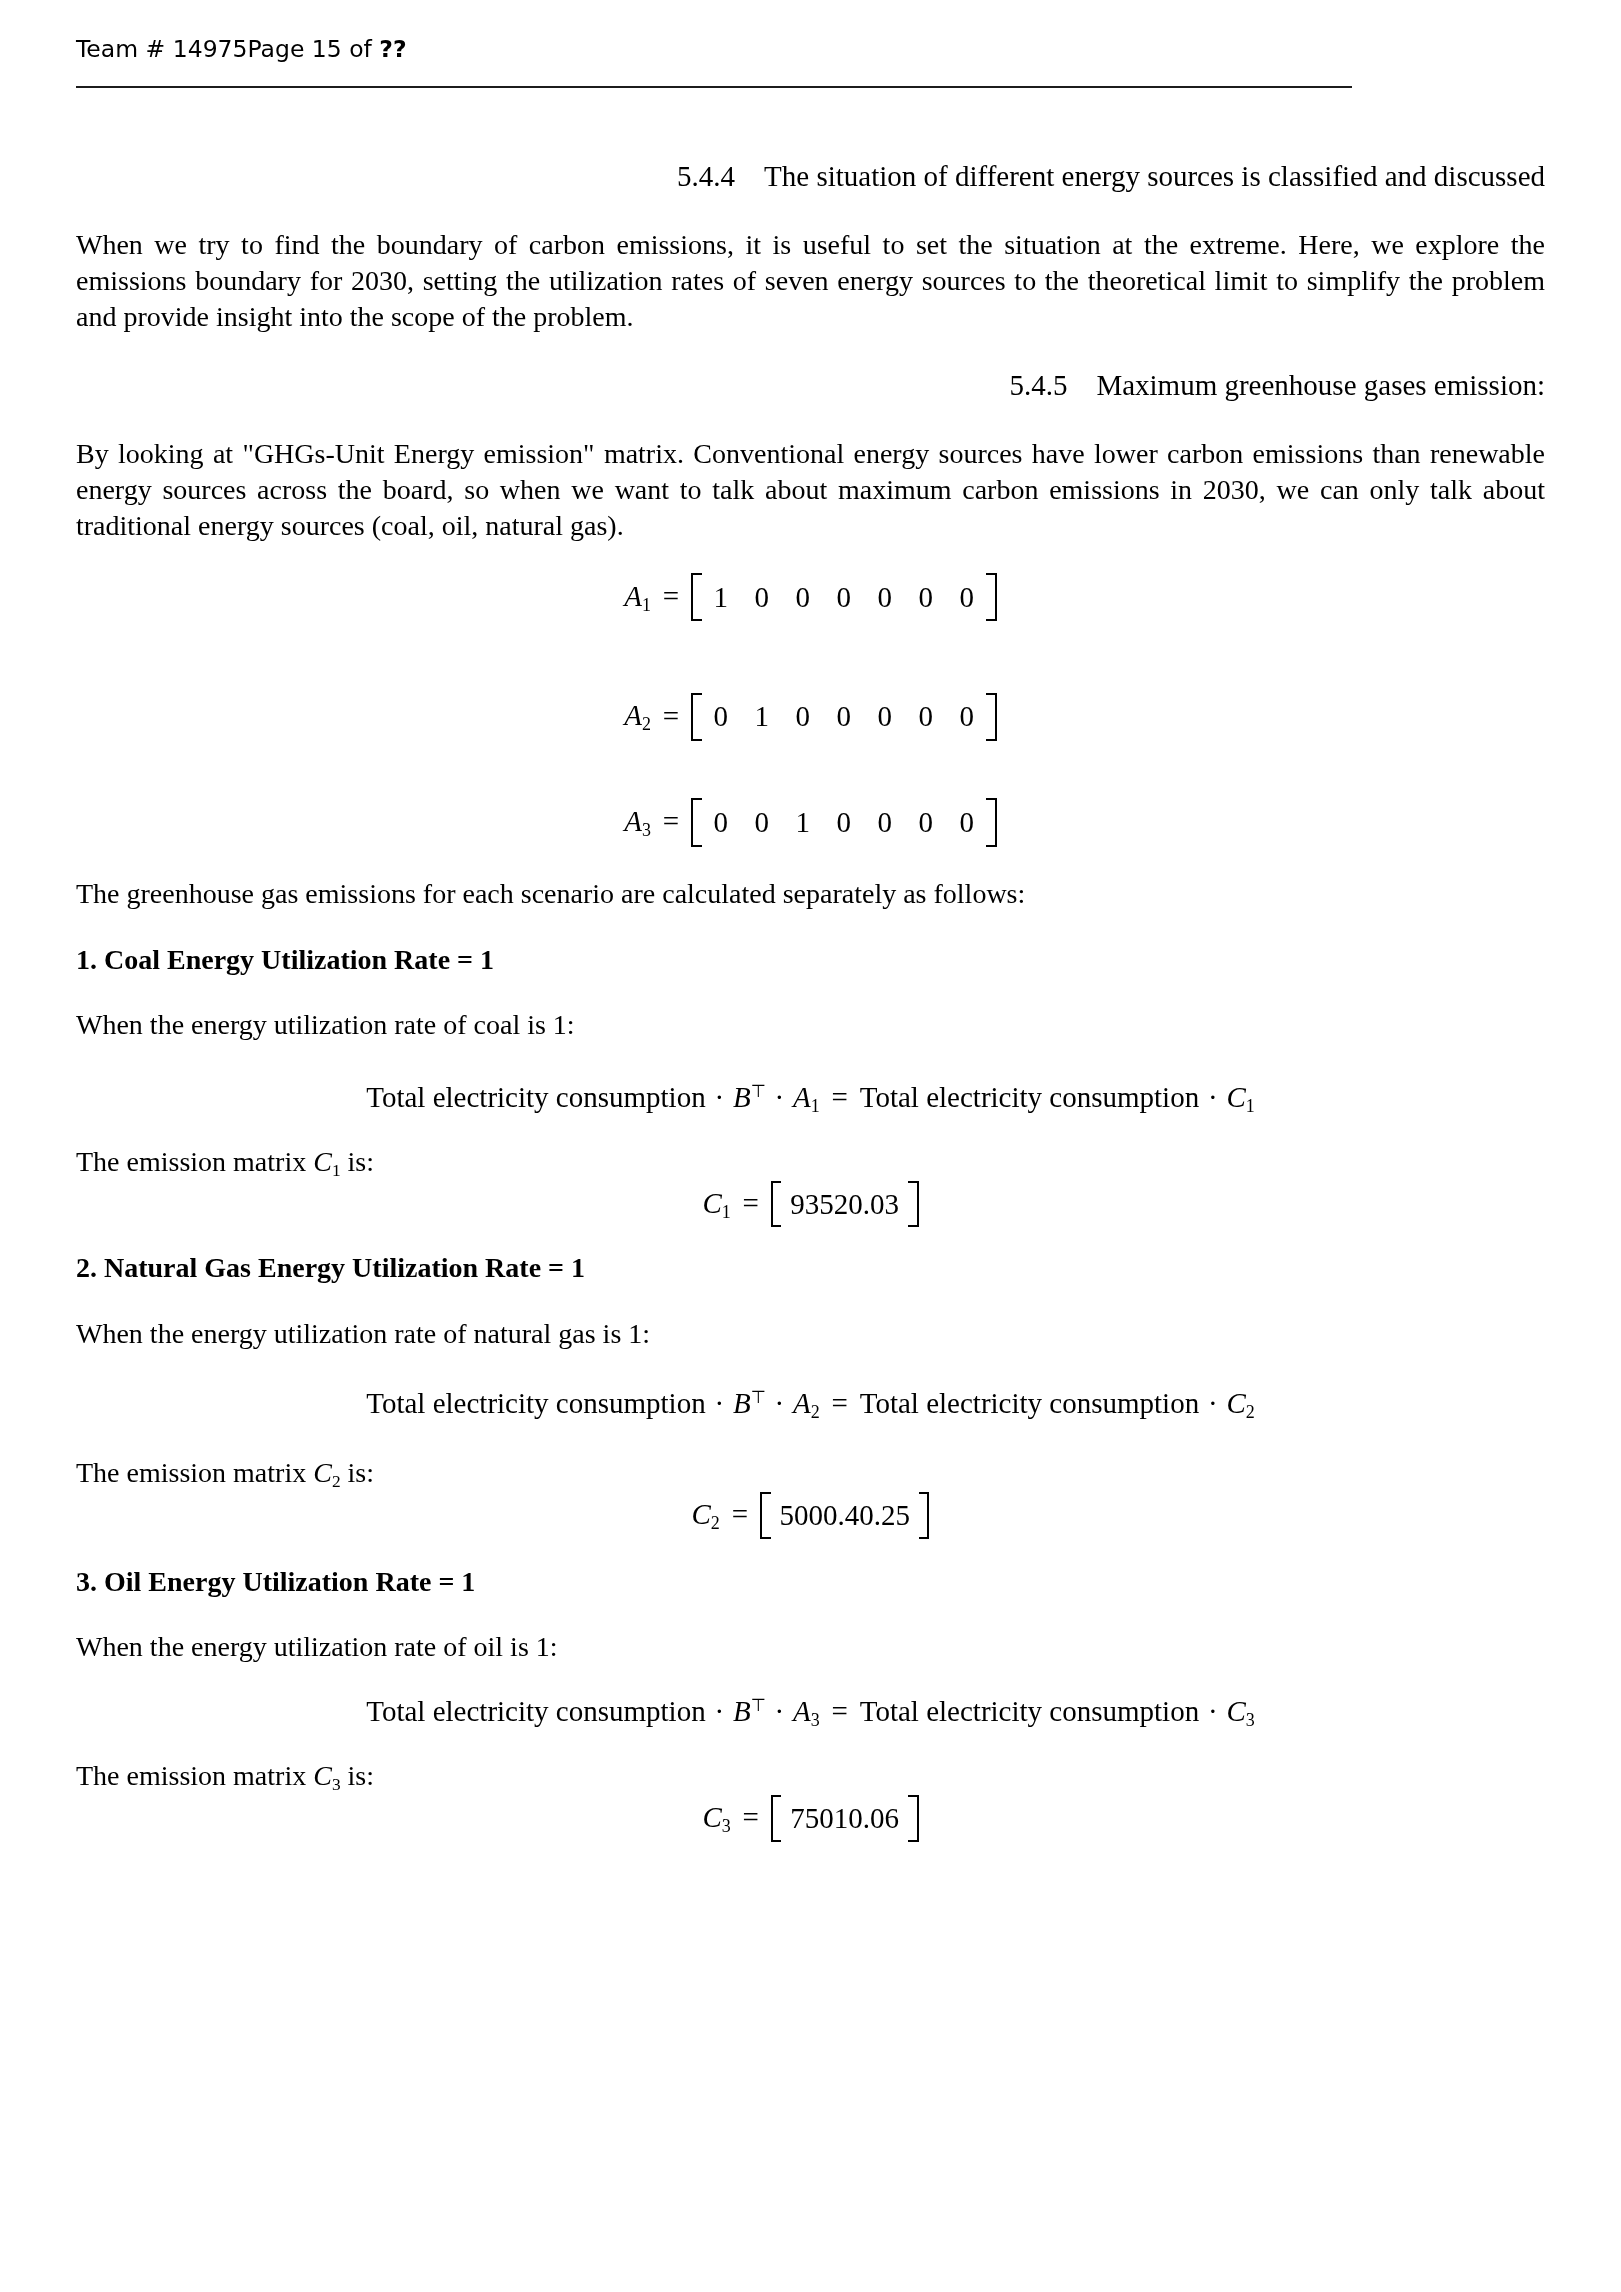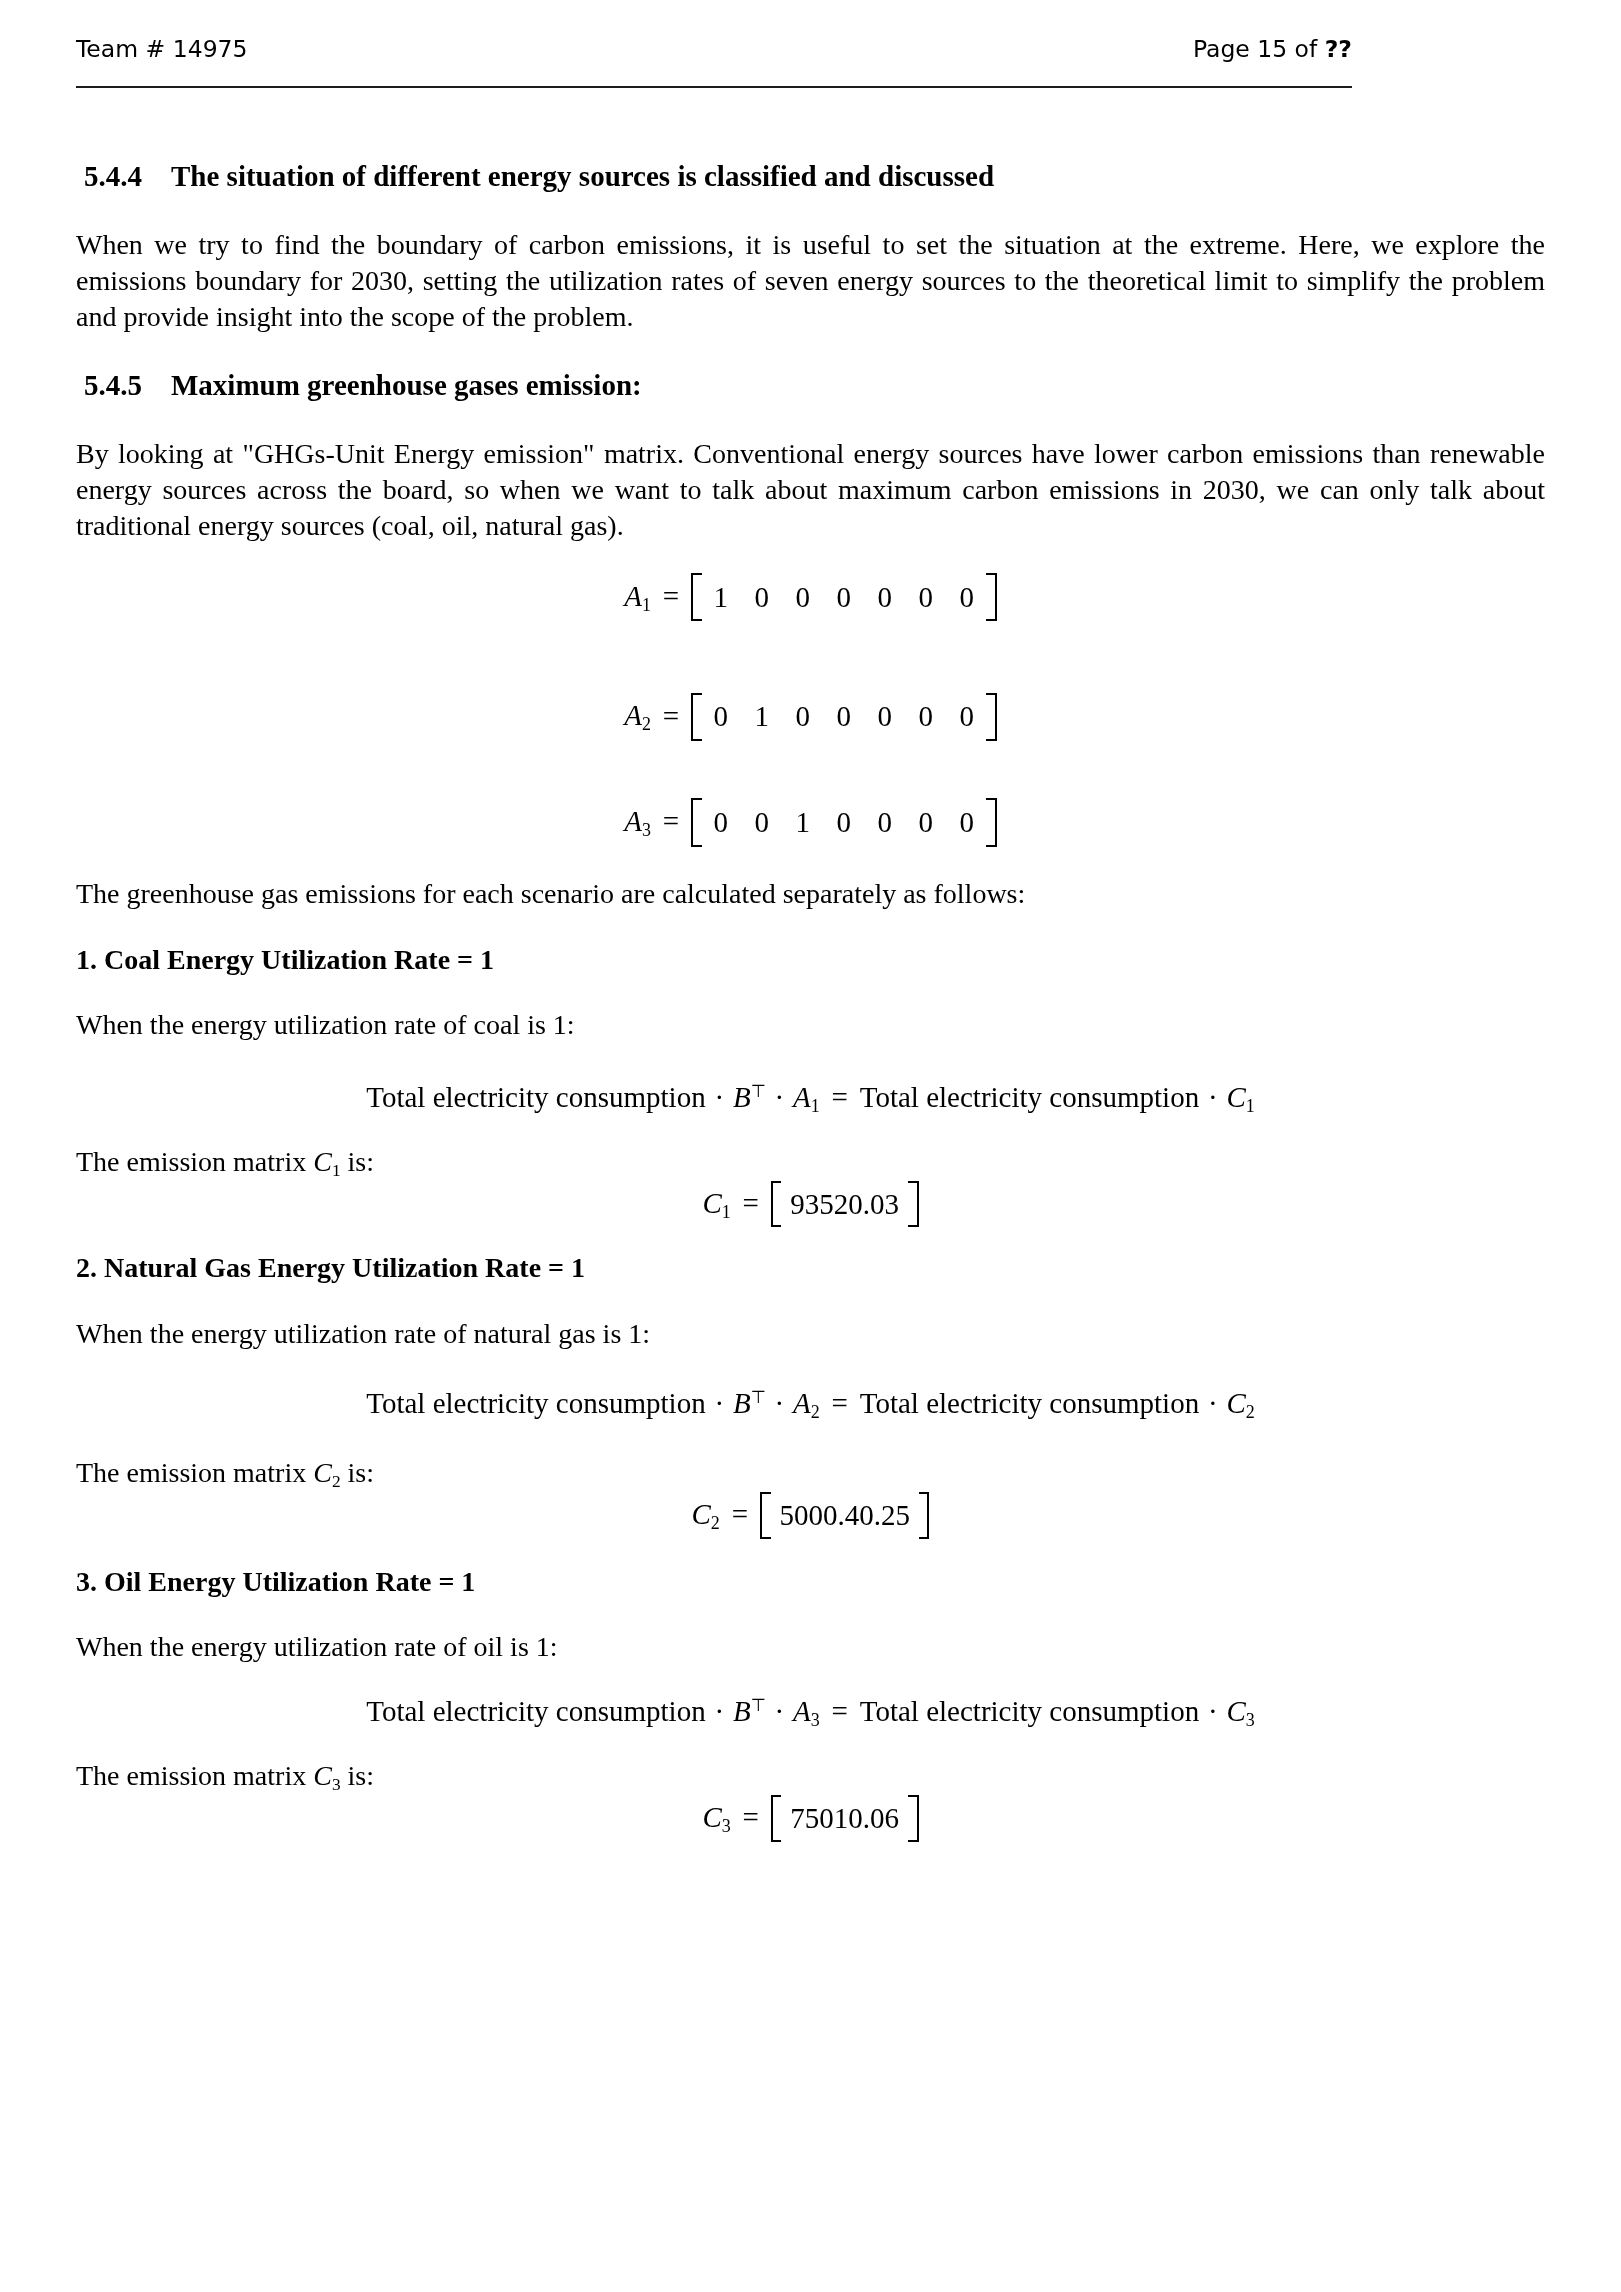--- a/index.html
+++ b/index.html
@@ -9,29 +9,29 @@
     box-sizing:border-box;
     padding:35px 76px 0 76px;
     background:#ffffff;
     color:#000;
     font-family:"Liberation Serif", serif;
     overflow:hidden;
   }
   
   .hdr {
     width:1276px;
-    display:flex; justify-content:space-between; align-items:flex-end;
+    display:flex; align-items:flex-end;
     font-family:"DejaVu Sans", sans-serif;
     font-size:23.5px; line-height:29px;
     padding-bottom:21.6px;
     border-bottom:2px solid #1c1c1c;
   }
   .hdr .pg b { font-weight:700; }
   
-  .h2 { font-size:29px; font-weight:bold; line-height:35px; margin:71px 0 0 8px; }
+  .h2 { font-size:29px; font-weight:normal; line-height:35px; margin:71px 0 0 18px;text-align:right; }
   .h2.h545 { margin-top:33px; }
   .h2 .secnum { margin-right:29px; }
   .h3 { font-size:28px; font-weight:bold; line-height:33px; margin:31px 0 0 0; }
   .h4 { font-size:28px; font-weight:bold; line-height:33px; }
   
   .para {
     font-size:28px; line-height:36px;
     text-align:justify; text-justify:inter-word;
     margin:33px 0 0 0;
   }

